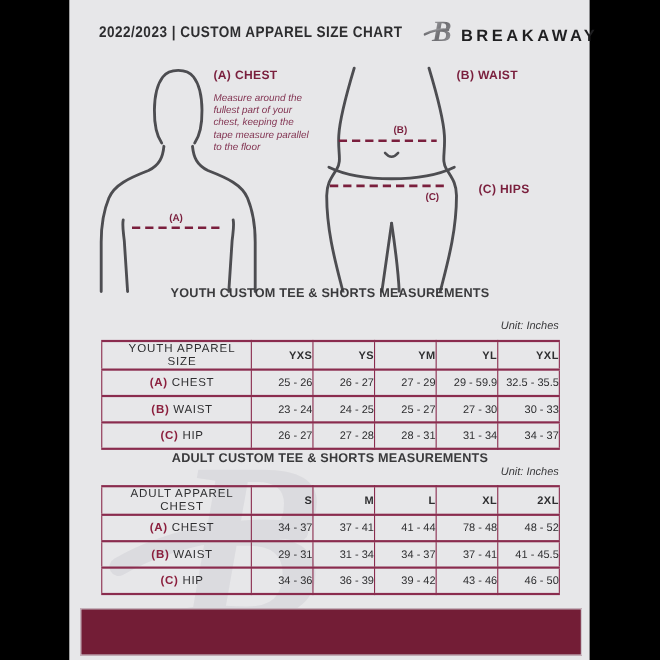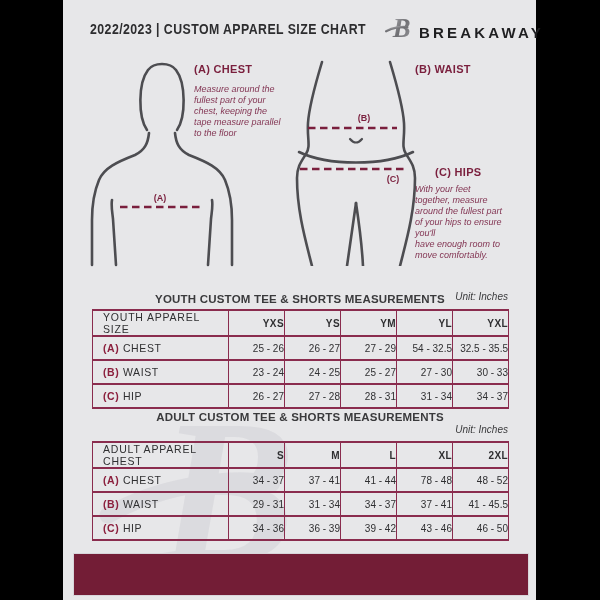--- a/index.html
+++ b/index.html
@@ -25,21 +25,21 @@
   .tbl-title{position:absolute;left:29px;width:416px;text-align:center;font-size:11.5px;
              font-weight:bold;color:#3a3a3c;letter-spacing:.2px;}
   .tbl-unit{position:absolute;left:29px;width:416px;text-align:right;font-size:10px;
             font-style:italic;color:#3a3a3c;}
   table.size{position:absolute;left:29px;width:416px;border-collapse:collapse;table-layout:fixed;}
   table.size tr{border-top:2px solid #8a2c4e;border-bottom:2px solid #8a2c4e;}
   table.size th,table.size td{border-left:1px solid #8a2c4e;border-right:1px solid #8a2c4e;
         font-size:10px;color:#2f2f31;text-align:right;padding:0;}
   table.size th{font-weight:bold;letter-spacing:.4px;height:23px;}
   table.size td{height:22px;font-weight:500;}
-  table.size .lbl{text-align:left;padding-left:10px;font-size:10.5px;letter-spacing:.6px;}
+  table.size .lbl{text-align:center;padding-left:10px;font-size:10.5px;letter-spacing:.6px;}
   table.size .key{color:#8b1f3d;font-weight:bold;}
 
   .watermark{position:absolute;left:12px;top:385px;width:280px;height:210px;opacity:.85;}
   .footer-bar{position:absolute;left:10px;top:553px;width:454px;height:41px;background:#731d36;
               border:1px solid #d8d5da;}
   .layer{position:absolute;inset:0;}
 </style>
 </head>
 <body>
 
@@ -97,29 +97,22 @@
       <div class="g-head" style="left:131px;top:63px">(A) CHEST</div>
       <div class="g-body" style="left:131px;top:84px;width:112px">Measure around the
 fullest part of your
 chest, keeping the
 tape measure parallel
 to the floor</div>
 
       <div class="g-head" style="left:352px;top:63px">(B) WAIST</div>
 
       <div class="g-head" style="left:372px;top:166px">(C) HIPS</div>
-      <div class="g-body" style="left:352px;top:184px;width:116px">With your feet
-together, measure
-around the fullest part
-of your hips to ensure
-you'll
-have enough room to
-move comfortably.</div>
-
-      <div class="tbl-title" style="top:293px">YOUTH CUSTOM TEE &amp; SHORTS MEASUREMENTS</div>
+
+      <div class="tbl-title" style="top:261px">YOUTH CUSTOM TEE &amp; SHORTS MEASUREMENTS</div>
       <div class="tbl-unit" style="top:291px">Unit: Inches</div>
       <table class="size" style="top:309px">
         <colgroup>
             <col style="width:136px">
             <col style="width:56px">
             <col style="width:56px">
             <col style="width:56px">
             <col style="width:56px">
             <col style="width:56px">
           </colgroup>
@@ -130,21 +123,21 @@
           <th>YS</th>
           <th>YM</th>
           <th>YL</th>
           <th>YXL</th>
         </tr>
         <tr>
           <td class="lbl"><span class="key">(A)</span> <span>CHEST</span></td>
           <td>25 - 26</td>
           <td>26 - 27</td>
           <td>27 - 29</td>
-          <td>54 - 32.5</td>
+          <td>29 - 59.9</td>
           <td>32.5 - 35.5</td>
         </tr>
         <tr>
           <td class="lbl"><span class="key">(B)</span> <span>WAIST</span></td>
           <td>23 - 24</td>
           <td>24 - 25</td>
           <td>25 - 27</td>
           <td>27 - 30</td>
           <td>30 - 33</td>
         </tr>

